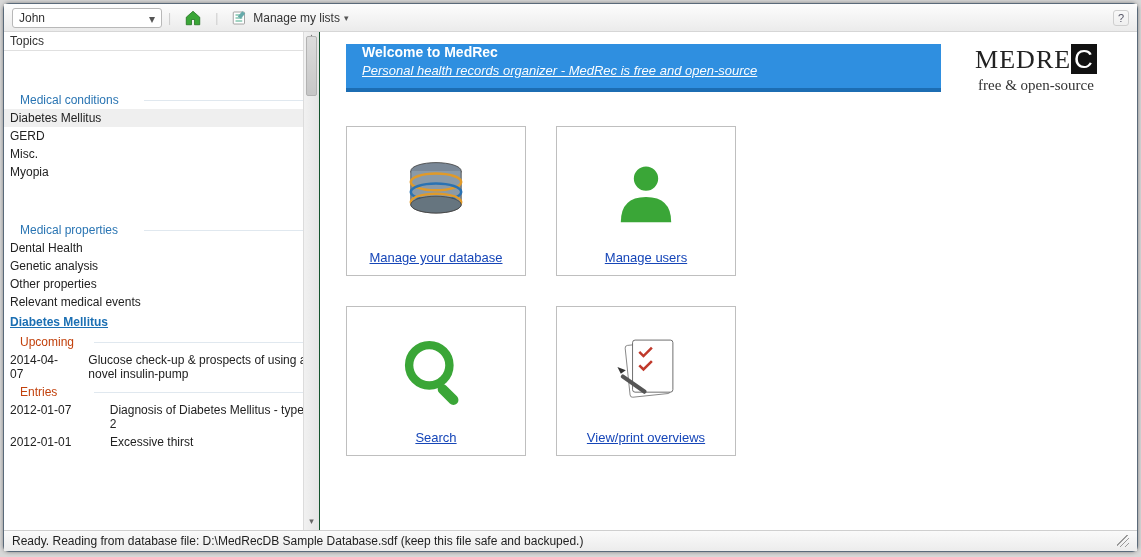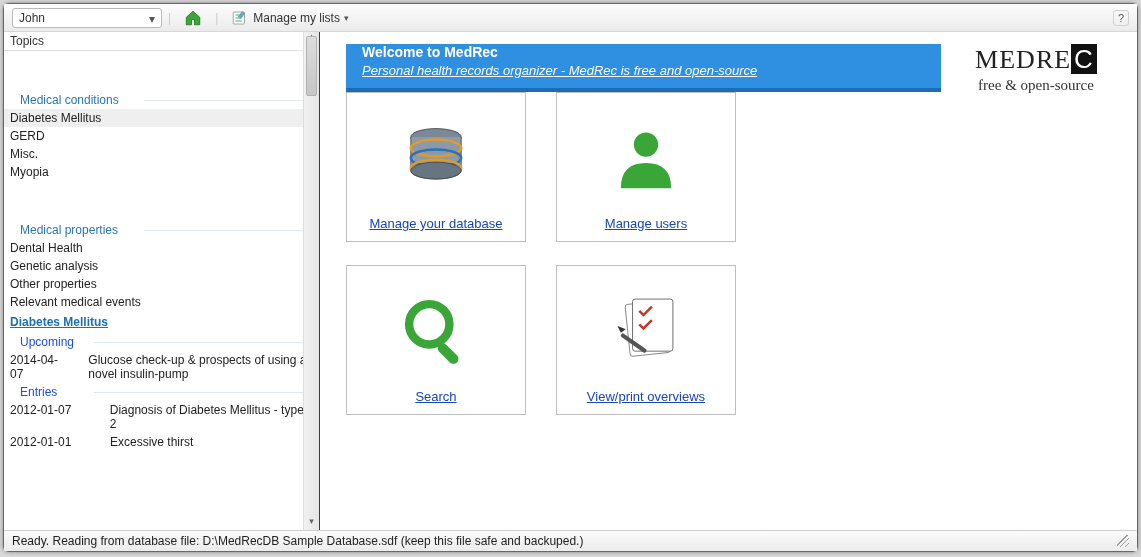--- a/index.html
+++ b/index.html
@@ -40,42 +40,42 @@
 
 .client { flex:1; display:flex; min-height:0; }
 .sidebar { width: 316px; border-right: 1px solid #14532d; overflow-y:auto; position:relative; background:#fff;}
 .sidebar-inner { padding: 0; }
 .group-header { font-size:12px; color:#333; padding:2px 6px; border-bottom:1px solid #e0e0e0; background:#fff;}
 .group-sub { font-size:12px; color:#2a75b3; padding:2px 6px 2px 16px; display:flex; align-items:center; position:relative;margin-top:40px;}
 .group-sub::after { content:""; position:absolute; left:140px; right:6px; top:50%; height:1px; background:#e0e8ef;}
 .item { font-size:12px; color:#222; padding:2px 6px; cursor:default; }
 .item.selected { background:#efefef; }
 .selected-topic { color:#1b6fb3; font-size:12px; padding:4px 6px; text-decoration:underline; font-weight:600;}
-.subhead { color:#1d4ed8; font-size:12px; padding:2px 6px 2px 16px; position:relative;}
+.subhead { color:#c2410c; font-size:12px; padding:2px 6px 2px 16px; position:relative;}
 .subhead::after { content:""; position:absolute; left:90px; right:6px; top:50%; height:1px; background:#e0e8ef;}
 .row { display:flex; gap:28px; padding:2px 6px; font-size:12px; color:#222;}
 .row .date { width:72px; }
 .scrollbar-fake { position:absolute; right:0; top:0; bottom:0; width:16px;
   background:linear-gradient(90deg,#f1f1f1,#e5e5e5); border-left:1px solid #dcdcdc;}
 .scrollbar-fake .thumb { position:absolute; top:4px; left:2px; right:2px; height:60px;
   background:linear-gradient(#dcdcdc,#c6c6c6); border:1px solid #b2b2b2; border-radius:2px;}
 .scrollbar-fake .arrow { position:absolute; left:0; right:0; height:14px; text-align:center; font-size:9px; color:#666;}
 .scrollbar-fake .arrow.up { top:-1px; } .scrollbar-fake .arrow.down { bottom:0; }
 
 .main { flex:1; padding: 12px 16px 4px 26px; display:flex; gap:10px; }
 .maincol { flex:1; }
 .banner { background:#2f8fe0; color:#fff; padding:0 16px 10px; border-bottom:4px solid #1c6db3;}
 .banner .wt { font-weight:600; font-size:14px; }
 .banner .sub { font-style:italic; font-size:13px; margin-top:3px; opacity:.98;text-decoration:underline;}
 .logo { width:170px; text-align:center; }
 .logo .word { font-family: Georgia, "Times New Roman", serif; font-size:26px; letter-spacing:1px; color:#222; font-weight:500;}
 .logo .word .blk { background:#111; color:#fff; padding:0 3px; }
 .logo .tag { font-family: Georgia, serif; font-size:15px; color:#333; margin-top:2px;}
 
-.tiles { display:grid; grid-template-columns: 180px 180px; gap: 23px 30px; }
+.tiles { display:grid; grid-template-columns: 180px 180px; gap: 30px 30px; margin-top: 34px;}
 .tile { border:1px solid #bfbfbf; background:#fff; height:150px; display:flex; flex-direction:column; align-items:center; justify-content:flex-end; padding:6px 4px 10px;}
 .tile .iconwrap { flex:1; display:flex; align-items:center; justify-content:center; }
 .tile a { color:#1646b8; font-size:13px; text-decoration:underline; }
 
 
 .statusbar { border-top:1px solid #cfcfcf; background:linear-gradient(#fafafa,#ececec);
   height:21px; font-size:12px; color:#222; padding:2px 8px; display:flex; align-items:center;}
 .statusbar::after { content:""; margin-left:auto; width:12px; height:12px;
   background:linear-gradient(135deg, transparent 40%, #9a9a9a 40% 46%, transparent 46% 60%, #9a9a9a 60% 66%, transparent 66% 80%, #9a9a9a 80% 86%, transparent 86%);}
 

